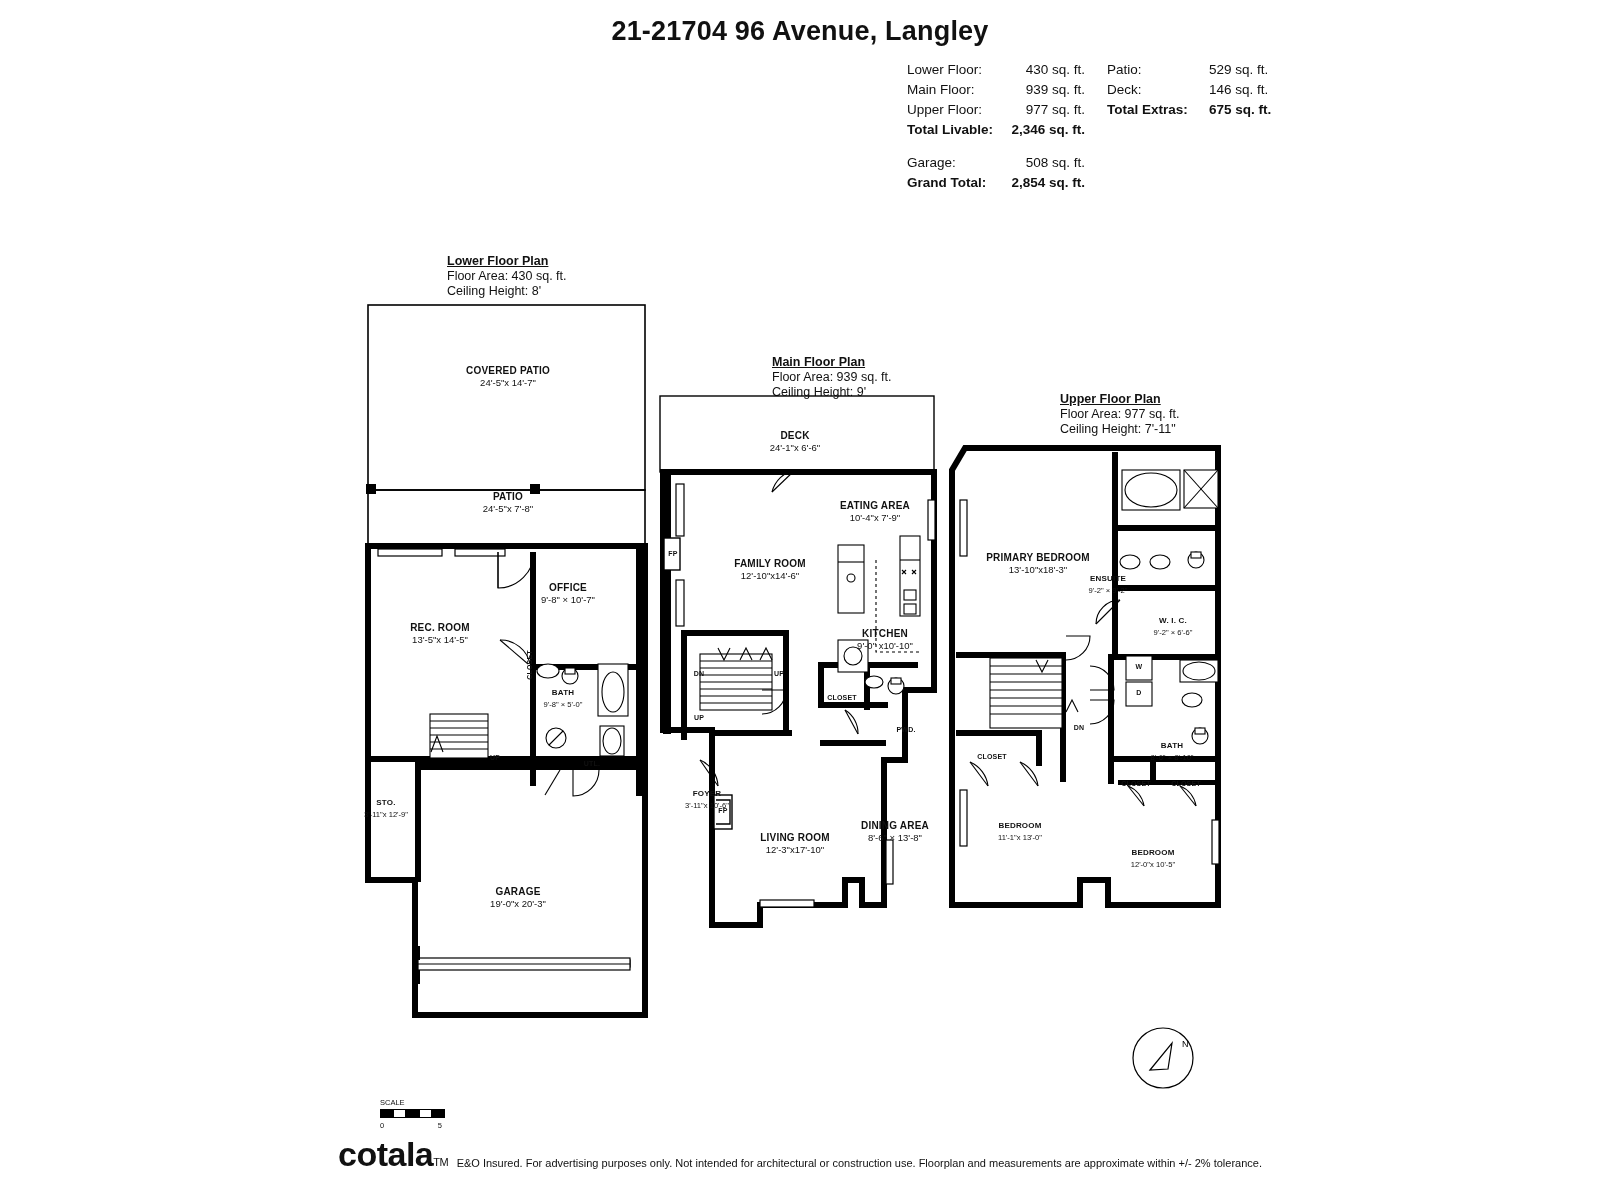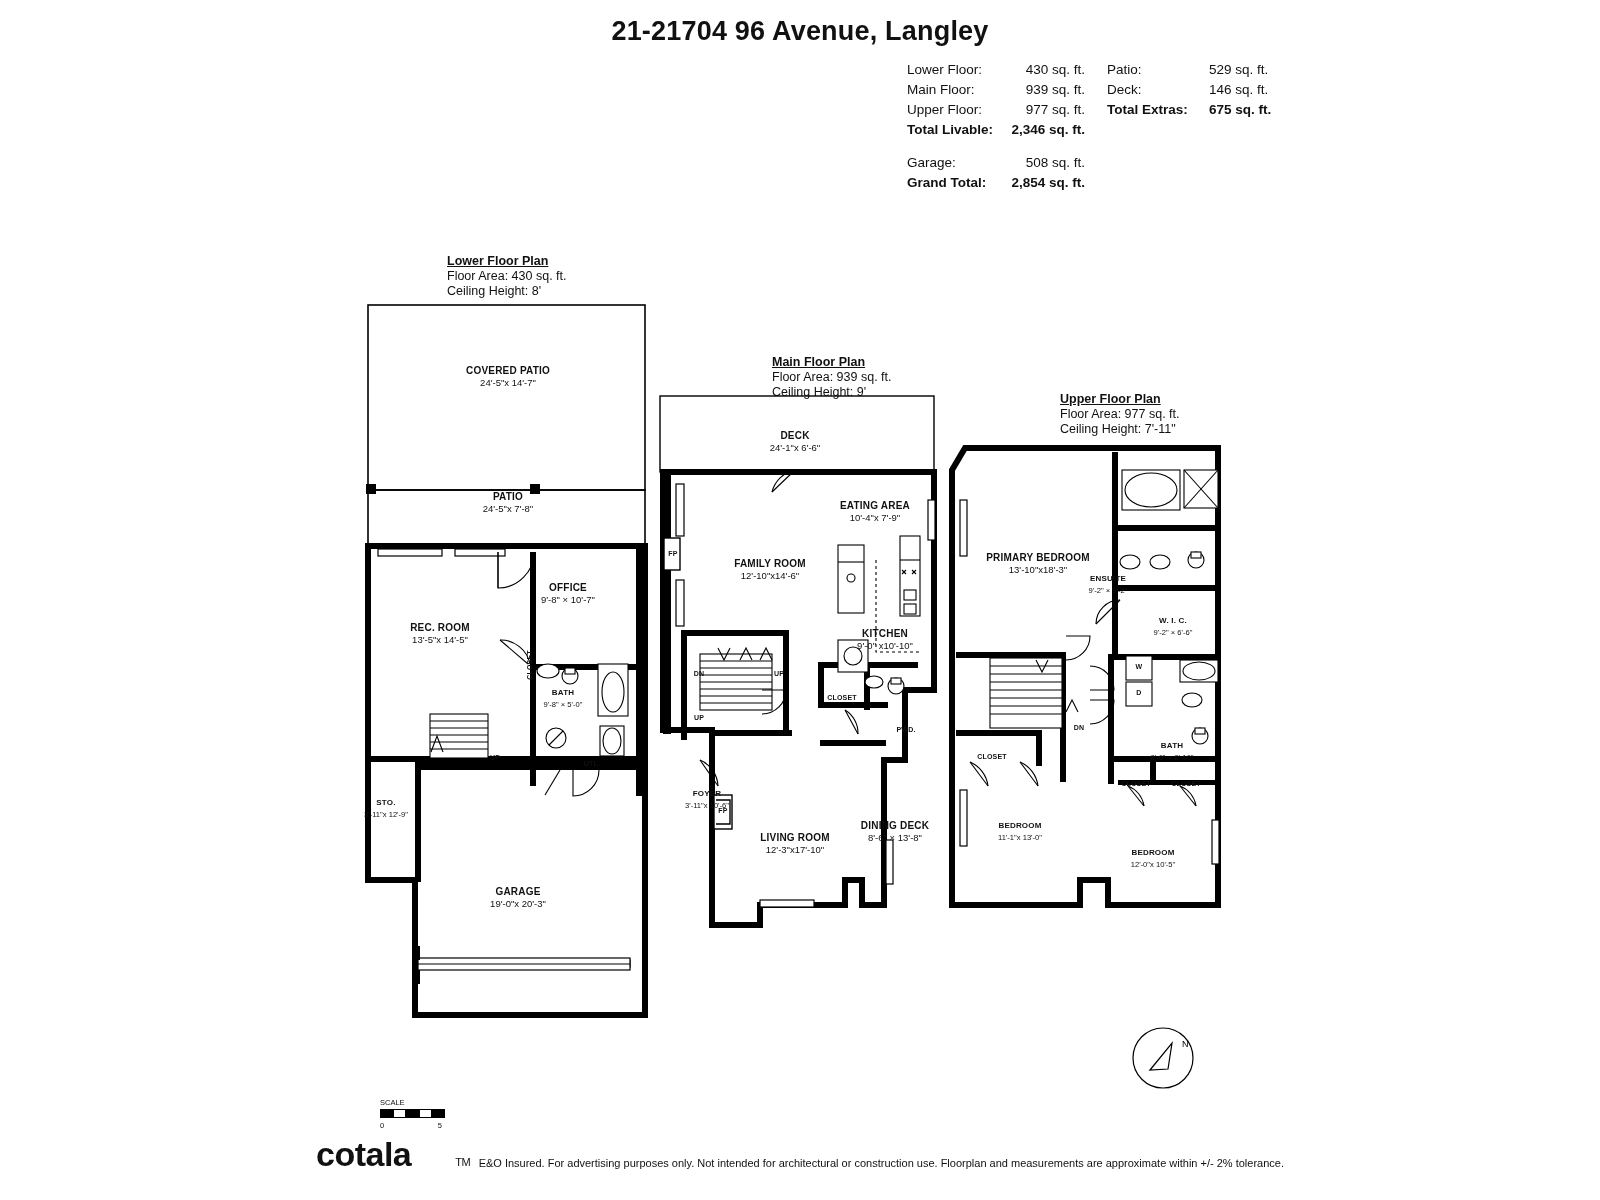--- a/index.html
+++ b/index.html
@@ -34,21 +34,21 @@
   .plan-caption .hd { font-weight:bold; text-decoration:underline; }
   .lbl { position:absolute; text-align:center; font-size:10px; line-height:12px; font-weight:bold; letter-spacing:0.2px; }
   .lbl .dim { font-weight:normal; font-size:9.5px; display:block; letter-spacing:0; }
   .lbl.sm { font-size:8px; }
   .lbl.sm .dim { font-size:7.6px; }
   .lbl.xs { font-size:7px; }
   svg.overlay { position:absolute; left:0; top:0; width:1600px; height:1200px; pointer-events:none; }
   
   #footer { left:0; right:0; bottom:26px; text-align:center; }
   #brand { font-size:34px; font-weight:bold; letter-spacing:-0.5px; display:inline-block; vertical-align:bottom; }
-  #brand sub { font-size:11px; font-weight:normal; vertical-align:baseline;padding-left:44px; }
+  #brand sub { font-size:11px; font-weight:normal; vertical-align:baseline; }
   #disclaimer { display:inline-block; font-size:11px; vertical-align:bottom; padding-bottom:5px; padding-left:4px; }
   #scalebox { left:380px; top:1098px; font-size:7.5px; }
   #scalebox .bars { margin-top:2px; }
   .sb { display:inline-block; width:11px; height:7px; border:1px solid #000; }
   .sb.f { background:#000; }
   #scale-ends { font-size:7.5px; margin-top:1px; width:62px; display:flex; justify-content:space-between; }
   #compass { left:1130px; top:1025px; width:66px; height:66px; }
 </style>
 </head>
 <body>
@@ -393,21 +393,21 @@
 <div class="lbl" style="left:830px; top:628px; width:110px;">
   <span>KITCHEN</span><span class="dim">9'-0" x10'-10"</span>
 </div>
 <div class="lbl sm" style="left:678px; top:750px; width:58px;margin-top:38px;">
   <span>FOYER</span><span class="dim">3'-11"x 10'-6"</span>
 </div>
 <div class="lbl" style="left:740px; top:832px; width:110px;">
   <span>LIVING ROOM</span><span class="dim">12'-3"x17'-10"</span>
 </div>
 <div class="lbl" style="left:840px; top:820px; width:110px;">
-  <span>DINING DECK</span><span class="dim">8'-6" × 13'-8"</span>
+  <span>DINING AREA</span><span class="dim">8'-6" × 13'-8"</span>
 </div>
 <div class="lbl xs" style="left:888px; top:724px; width:36px;">
   <span>PWD.</span>
 </div>
 <div class="lbl xs" style="left:824px; top:692px; width:36px;">
   <span>CLOSET</span>
 </div>
 <div class="lbl xs" style="left:662px; top:548px; width:22px;">
   <span>FP</span>
 </div>

